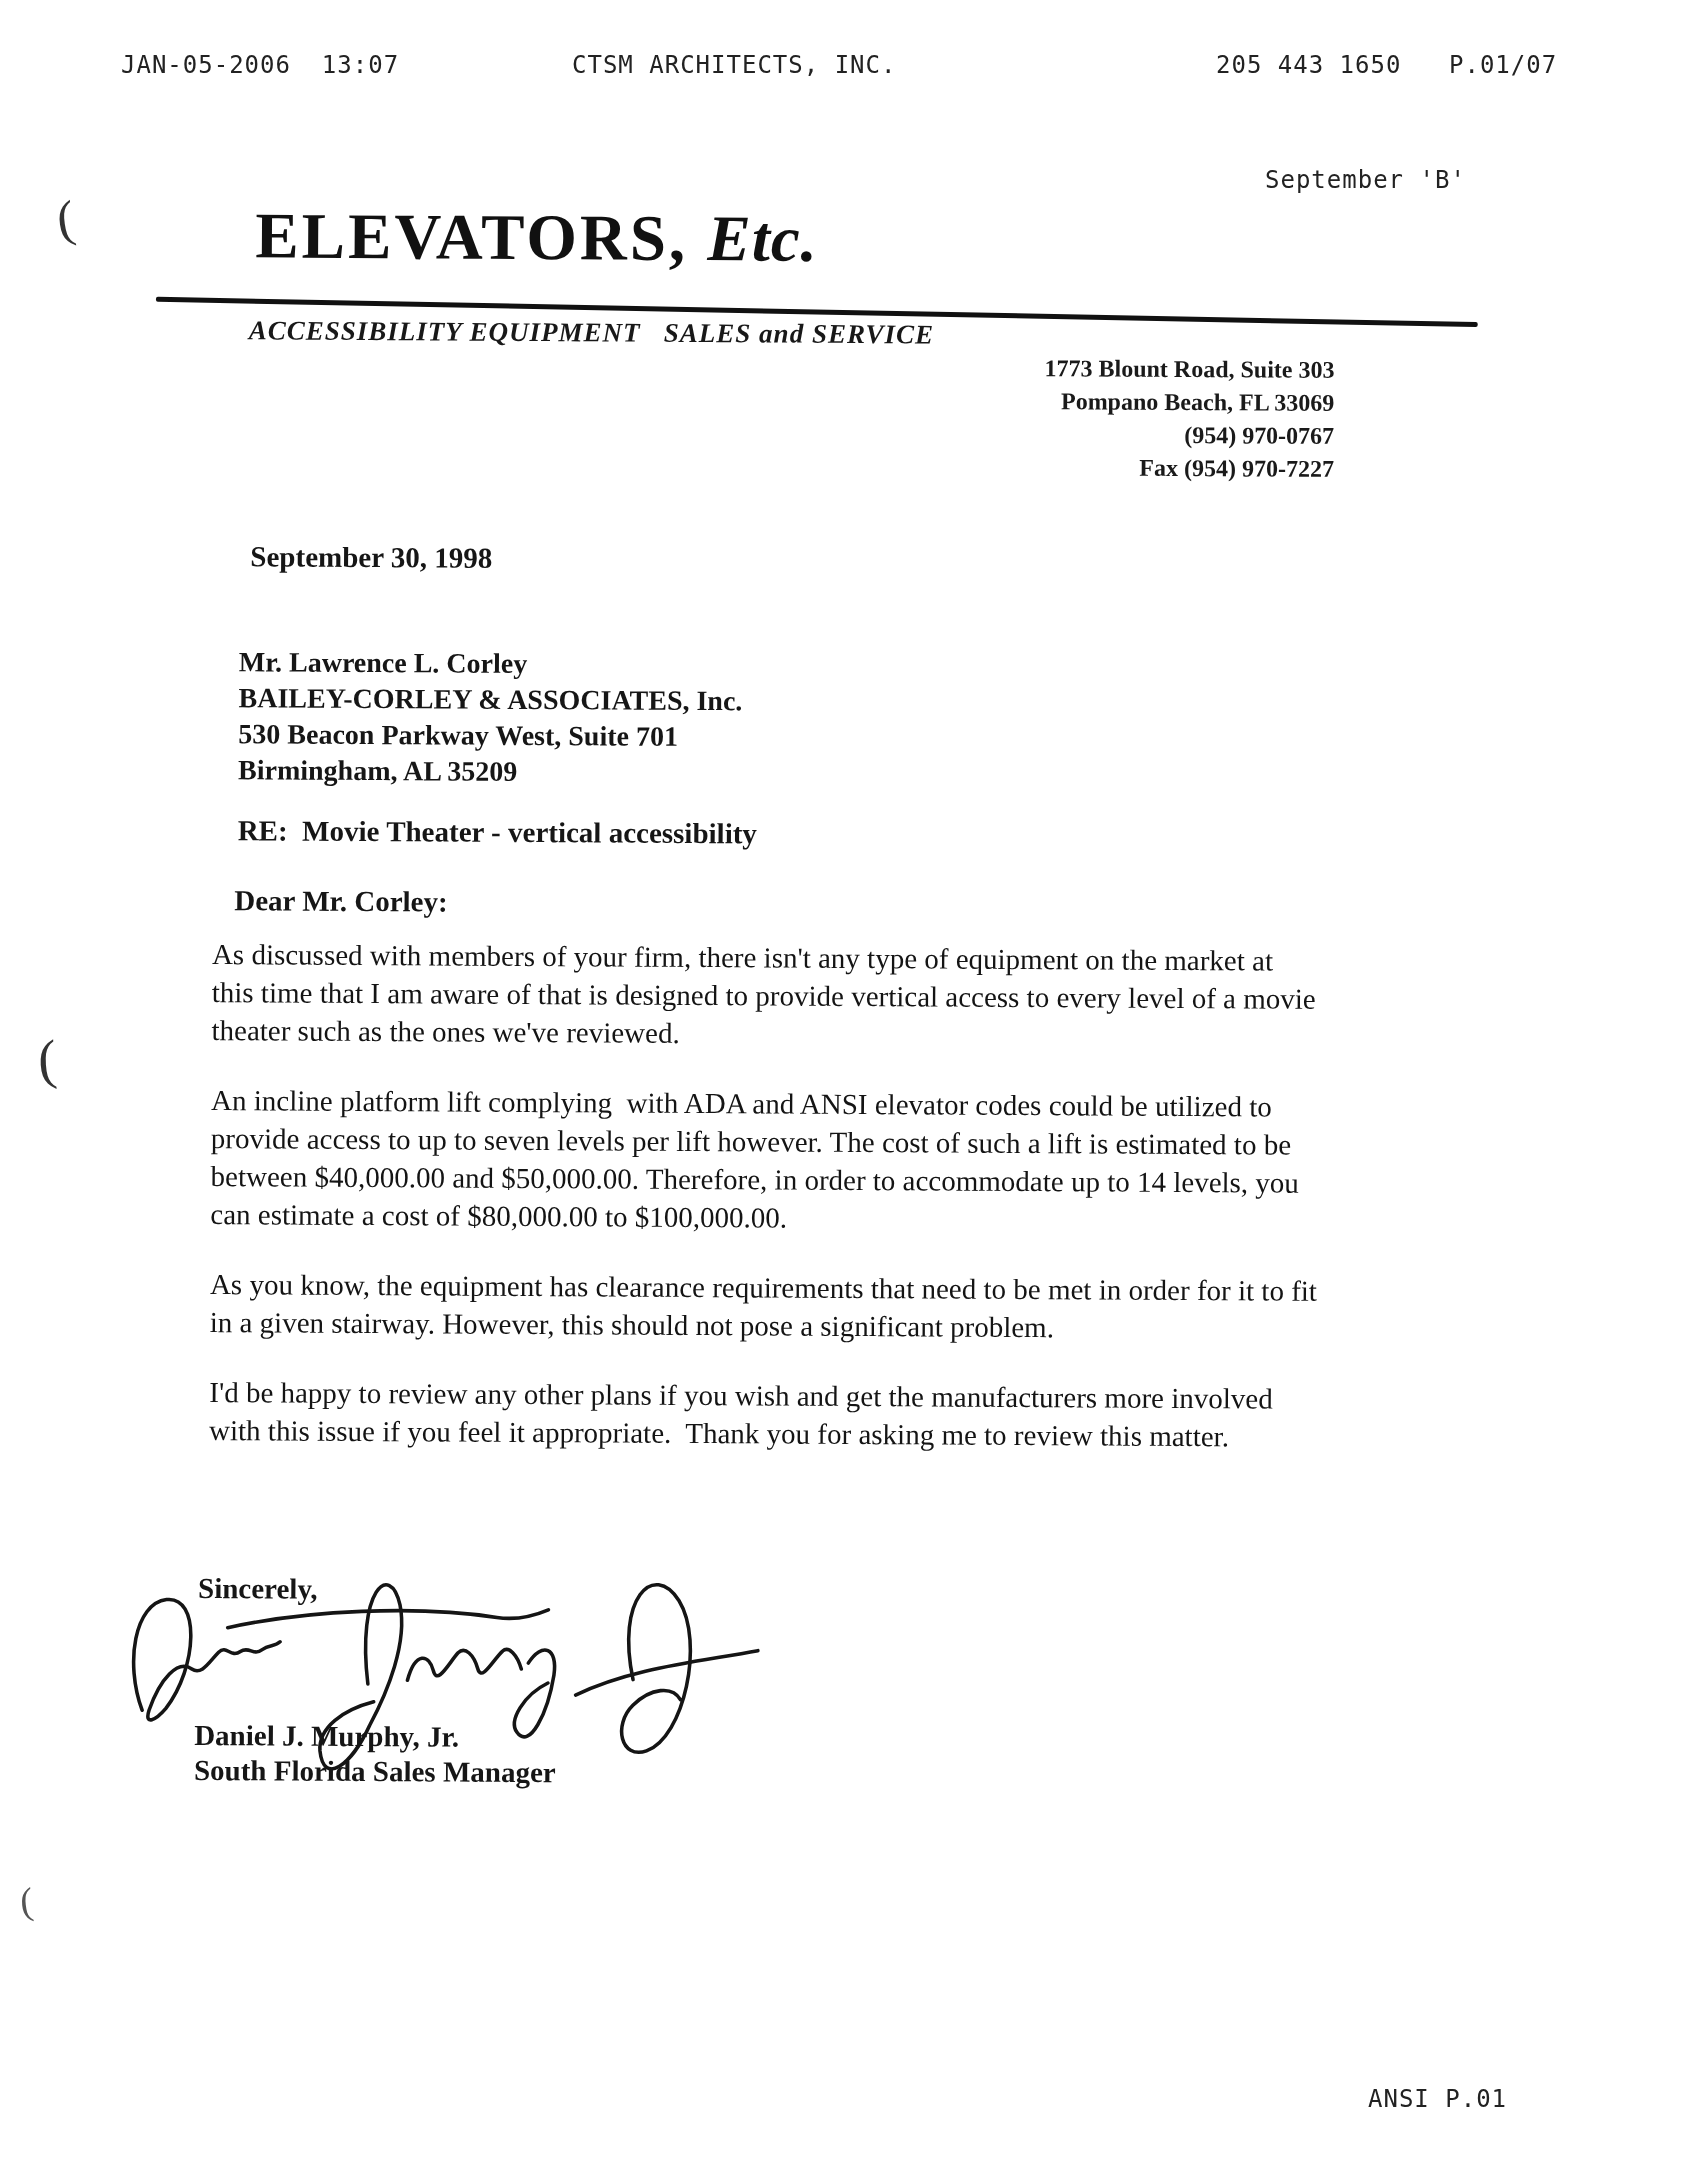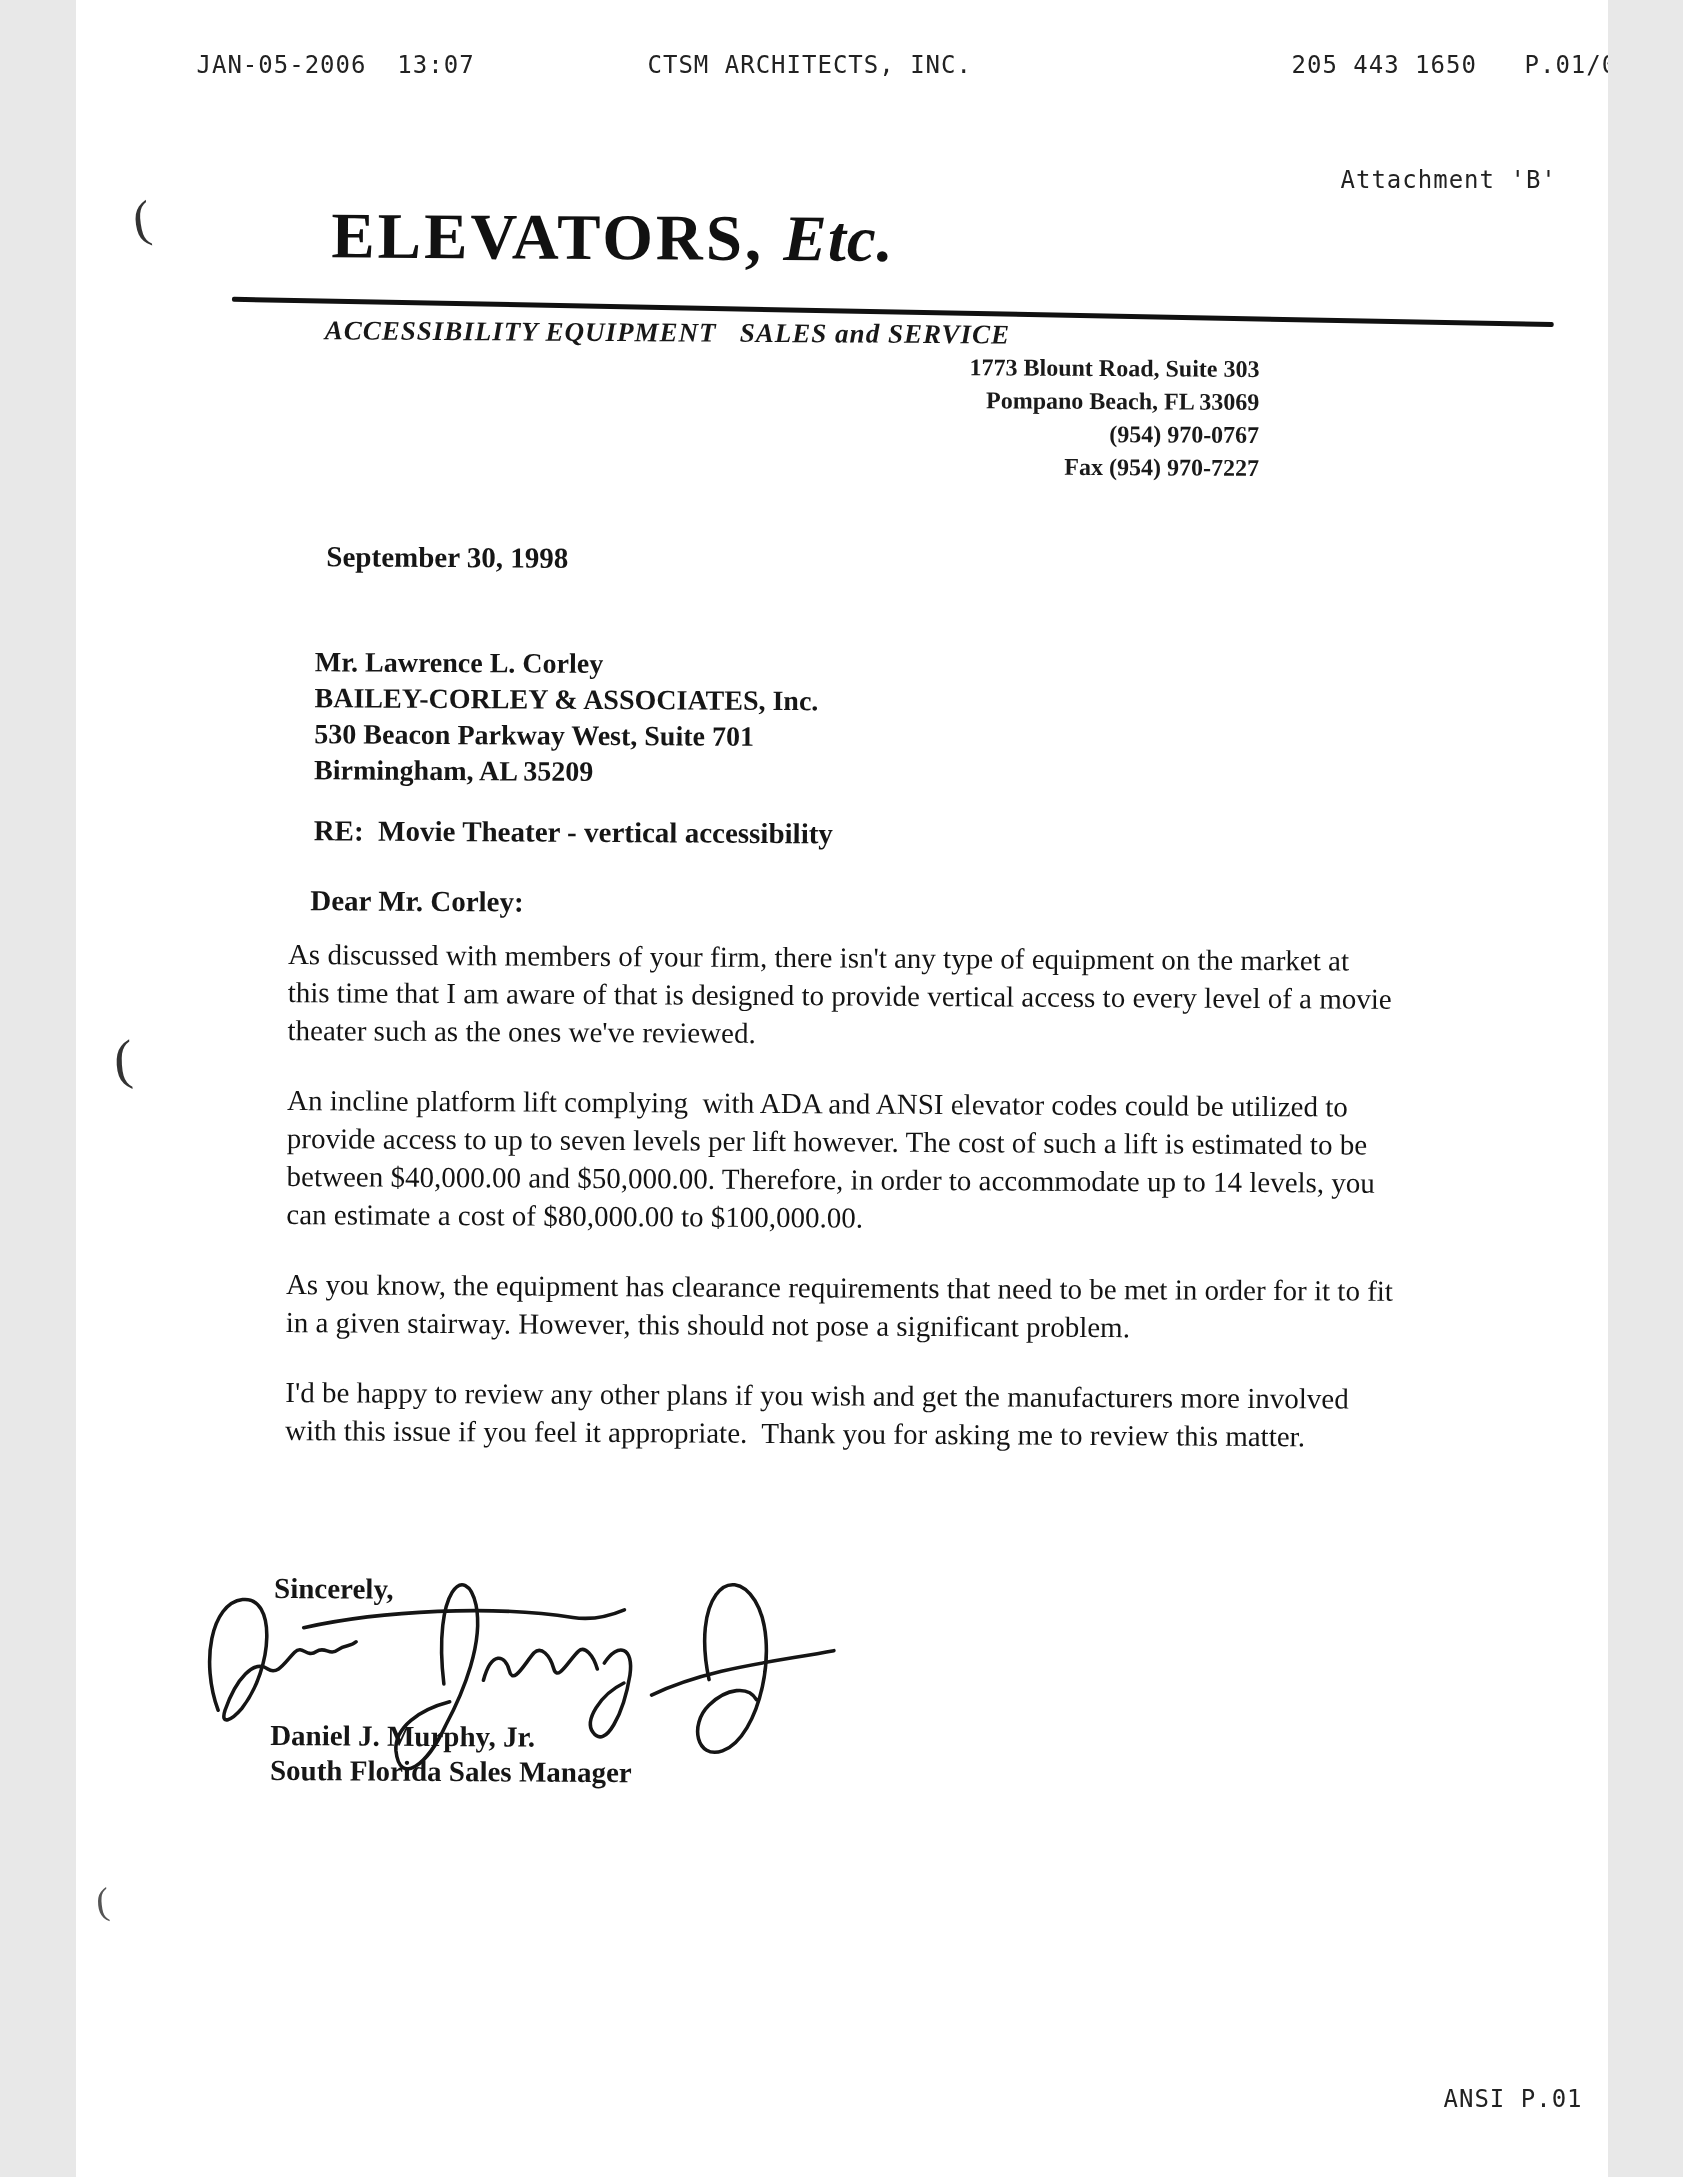--- a/index.html
+++ b/index.html
@@ -1,18 +1,18 @@
 <!DOCTYPE html>
 <html><head>
 <meta charset="utf-8">
 <style>
   html, body { margin: 0; padding: 0; background: #e8e8e8; }
   .page {
     position: relative;
-    width: 1532px;
+    width: 1683px;
     height: 2177px;
     background: #ffffff;
     margin: 0 auto;
     overflow: hidden;
     color: #161616;
   }
   
   .fax-header, .fax-footer, .attachment {
     font-family: "DejaVu Sans Mono", monospace;
     font-size: 24px;
@@ -107,21 +107,21 @@
 
 <div class="page">
 
   <header class="fax-header">
     <span class="fh fh-datetime">JAN-05-2006  13:07</span>
     <span class="fh fh-sender">CTSM ARCHITECTS, INC.</span>
     <span class="fh fh-phone">205 443 1650</span>
     <span class="fh fh-page">P.01/07</span>
   </header>
 
-  <div class="attachment">Attachment 'B'</div>
+  <div class="attachment">September 'B'</div>
 
   <div class="letter">
 
     <h1 class="lh-company"><span>ELEVATORS,</span> <em>Etc.</em></h1>
 
     <div class="lh-rule"></div>
 
     <div class="lh-tagline">ACCESSIBILITY EQUIPMENT   SALES and SERVICE</div>
 
     <div class="lh-address">

